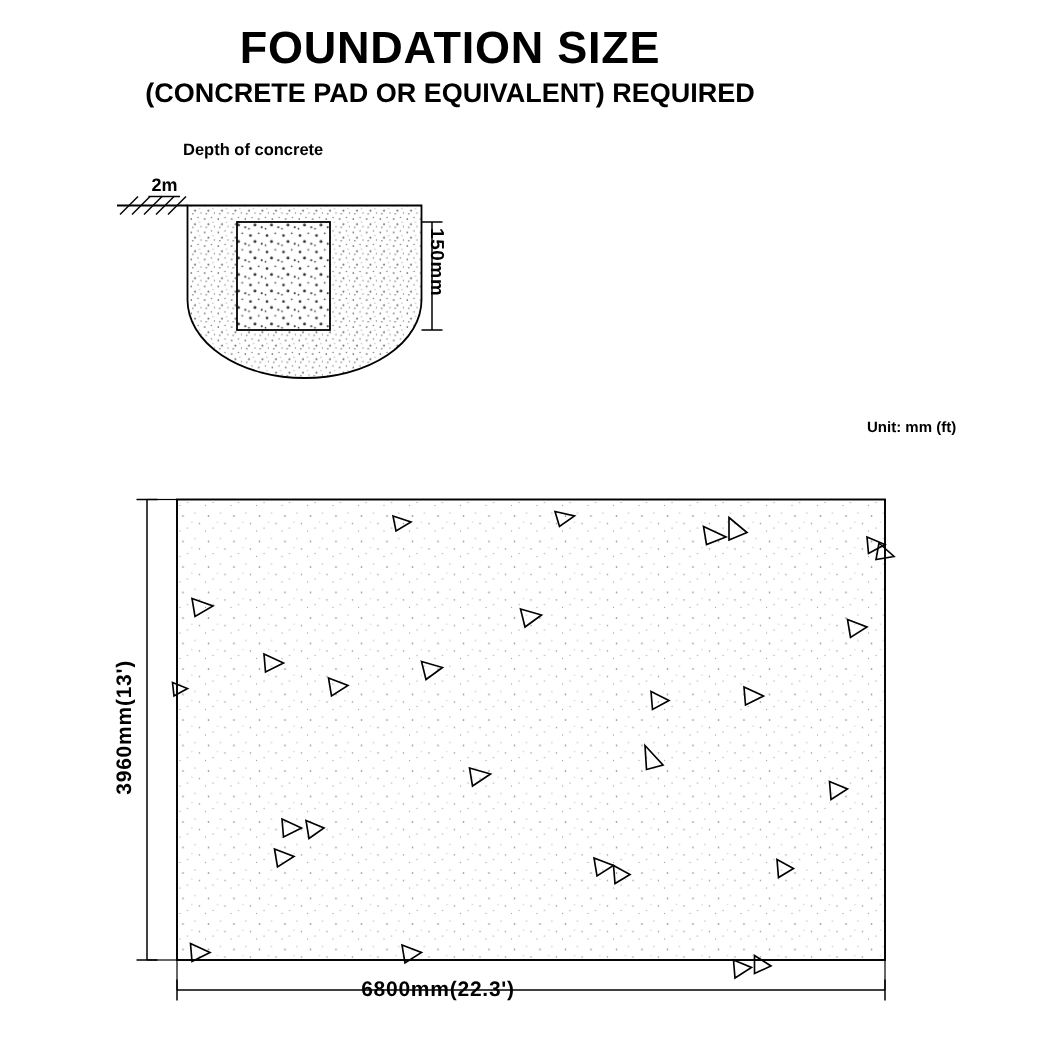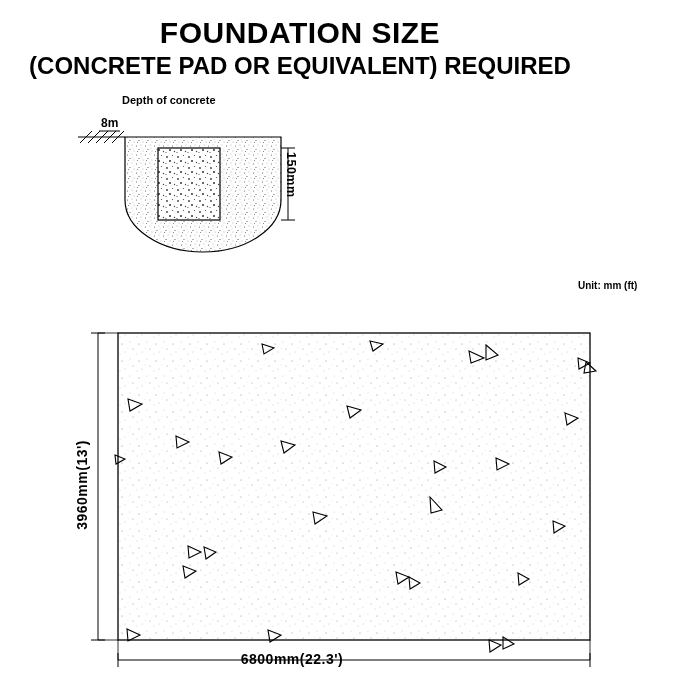--- a/index.html
+++ b/index.html
@@ -31,21 +31,21 @@
     width: 600px;
     text-align: center;
   }
   .title-main {
     font-size: 30px;
     font-weight: bold;
     letter-spacing: 0.5px;
     line-height: 1.12;
   }
   .title-sub {
-    font-size: 24px;
+    font-size: 18px;
     font-weight: bold;
     letter-spacing: 0px;
     line-height: 1.15;
     margin-top: 2px;
   }
 
   
   .depth-label {
     position: absolute;
     left: 122px;
@@ -116,21 +116,21 @@
 <body>
 
 <div id="page">
 
   <div class="title-block">
     <div class="title-main">FOUNDATION SIZE</div>
     <div class="title-sub">(CONCRETE PAD OR EQUIVALENT) REQUIRED</div>
   </div>
 
   <div class="depth-label">Depth of concrete</div>
-  <div class="zero-label">8m</div>
+  <div class="zero-label">2m</div>
   <div class="depth-dim-label">150mm</div>
 
   <div class="unit-note">Unit: mm (ft)</div>
 
   <div class="dim-left">3960mm(13')</div>
   <div class="dim-bottom">6800mm(22.3')</div>
 
   <svg class="svg-layer" viewBox="0 0 700 700" xmlns="http://www.w3.org/2000/svg">
     <defs>
 

